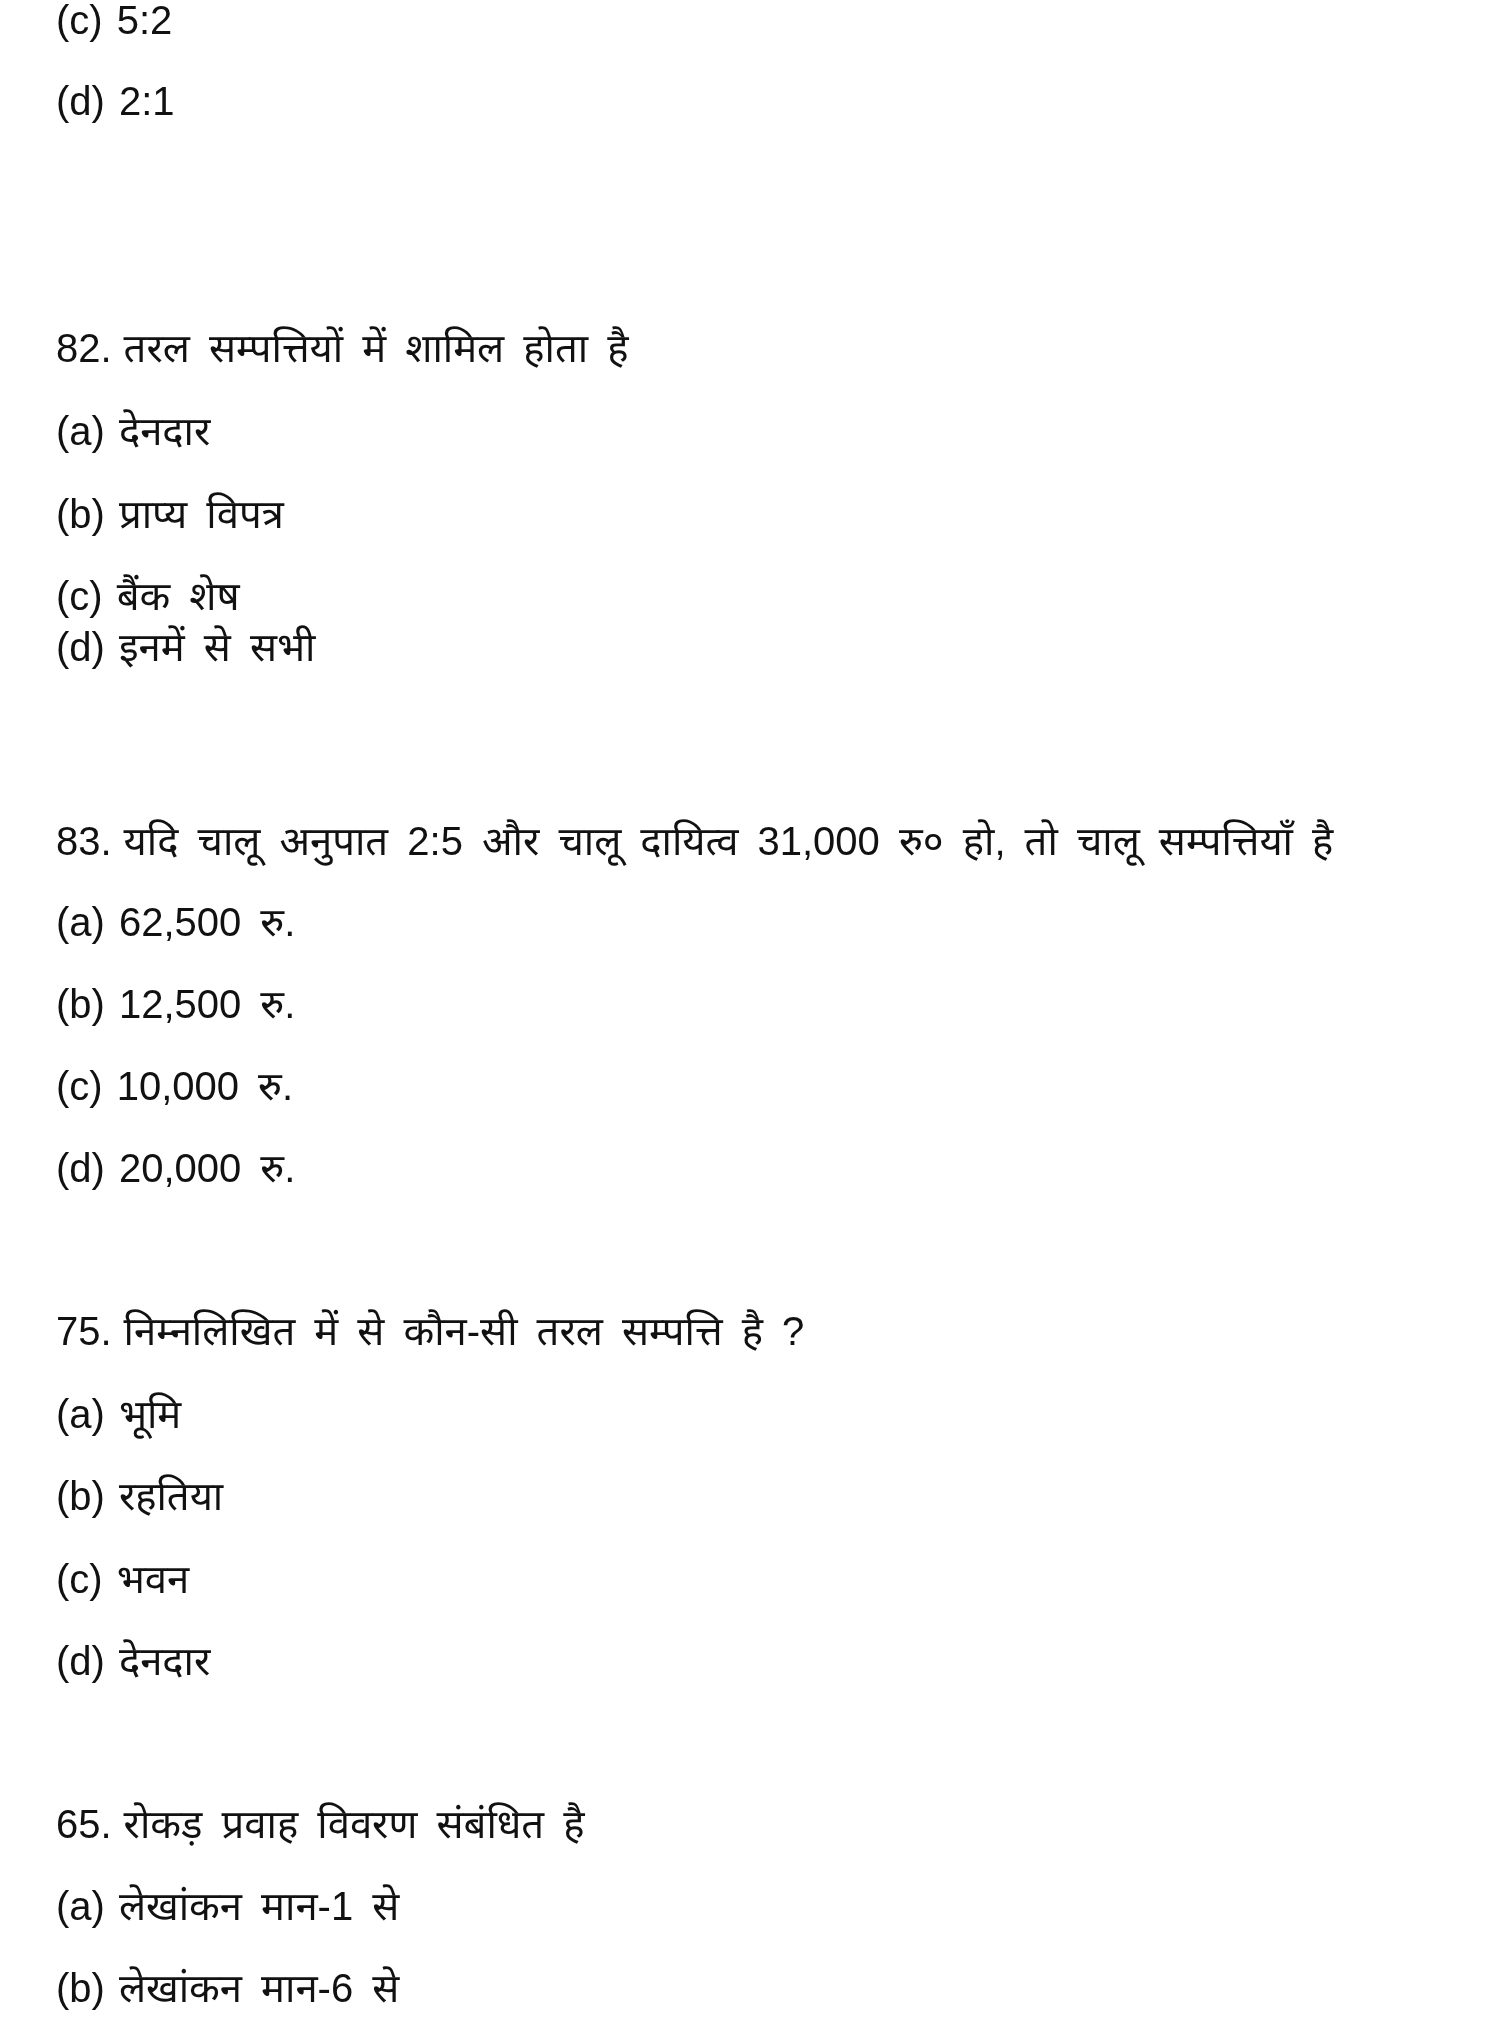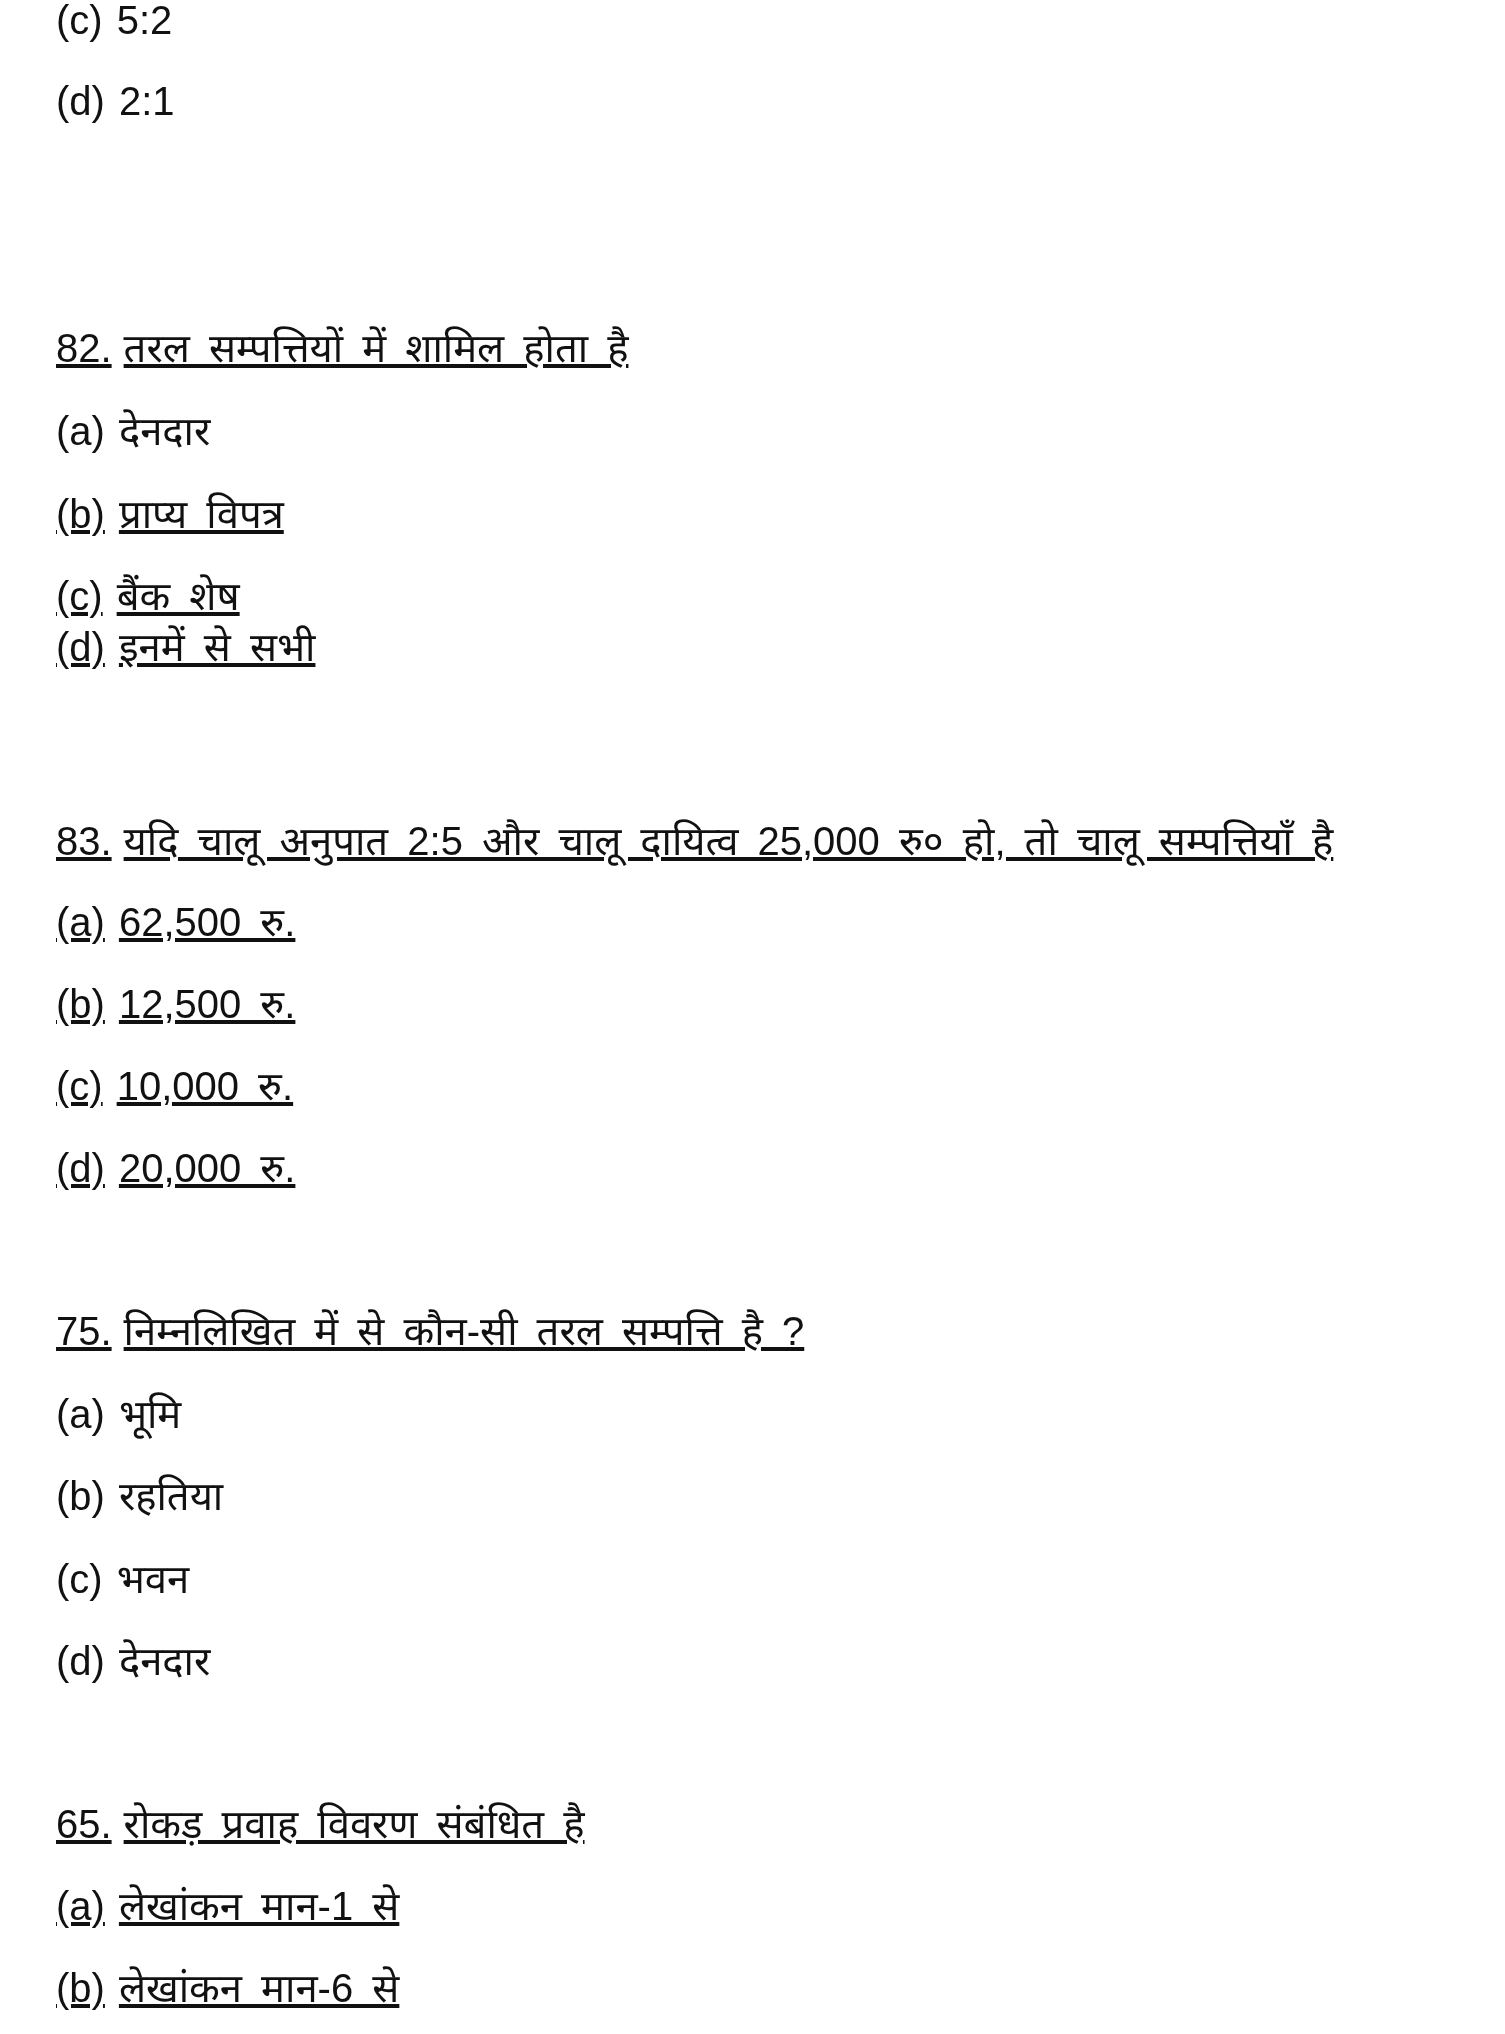--- a/index.html
+++ b/index.html
@@ -1,21 +1,21 @@
 <!DOCTYPE html>
 <html><head>
 <meta charset="utf-8">
 <style>
   html, body { margin:0; padding:0; background:#ffffff; }
   body { width:1505px; height:2034px; position:relative; overflow:hidden;
          font-family: "Liberation Sans", "DejaVu Sans", sans-serif; color:#111111; }
   .line { position:absolute; left:56px; font-size:40px; line-height:48px; white-space:nowrap; }
   .num { margin-right:12px; }
   .lbl { margin-right:14px; }
-  .word-gap { word-spacing:8px;text-decoration:underline; }
+  .word-gap { word-spacing:8px; }
 </style>
 </head>
 <body>
 
 <div class="line" style="top:-4px">
   <span class="lbl">(c)</span><span>5:2</span>
 </div>
 <div class="line" style="top:77px">
   <span class="lbl">(d)</span><span>2:1</span>
 </div>
@@ -30,21 +30,21 @@
   <span class="lbl">(b)</span><span>प्राप्य विपत्र</span>
 </div>
 <div class="line word-gap" style="top:572px">
   <span class="lbl">(c)</span><span>बैंक शेष</span>
 </div>
 <div class="line word-gap" style="top:623px">
   <span class="lbl">(d)</span><span>इनमें से सभी</span>
 </div>
 
 <div class="line word-gap" style="top:817px">
-  <span class="num">83.</span><span>यदि चालू अनुपात 2:5 और चालू दायित्व 25,000 रु० हो, तो चालू सम्पत्तियाँ है</span>
+  <span class="num">83.</span><span>यदि चालू अनुपात 2:5 और चालू दायित्व 31,000 रु० हो, तो चालू सम्पत्तियाँ है</span>
 </div>
 <div class="line word-gap" style="top:898px">
   <span class="lbl">(a)</span><span>62,500 रु.</span>
 </div>
 <div class="line word-gap" style="top:980px">
   <span class="lbl">(b)</span><span>12,500 रु.</span>
 </div>
 <div class="line word-gap" style="top:1062px">
   <span class="lbl">(c)</span><span>10,000 रु.</span>
 </div>

